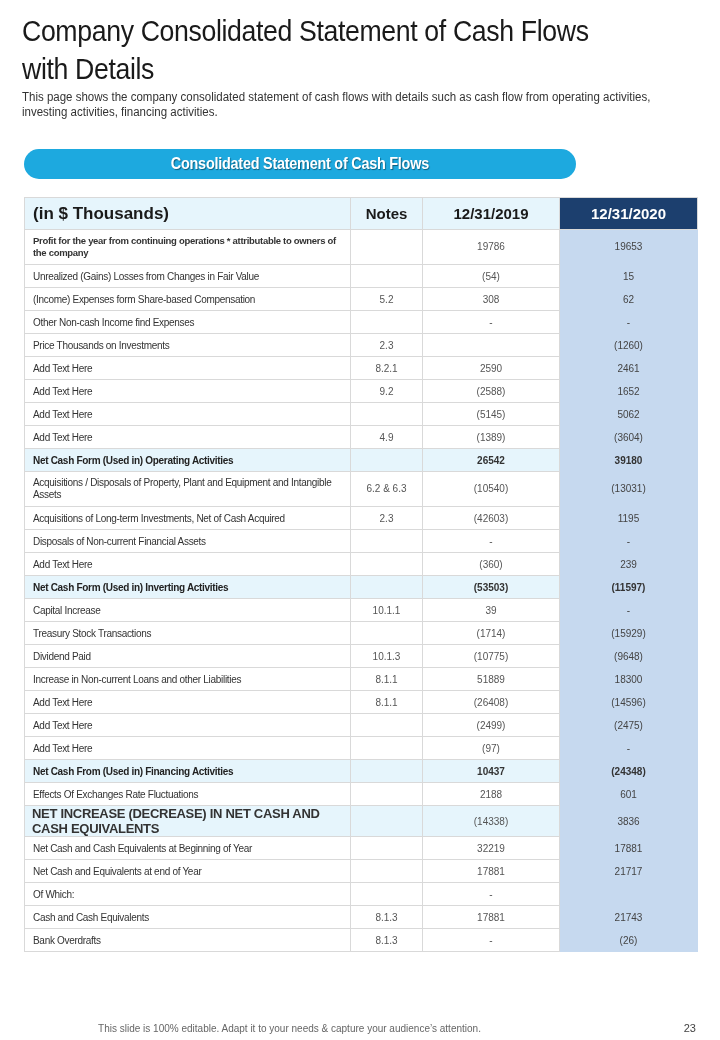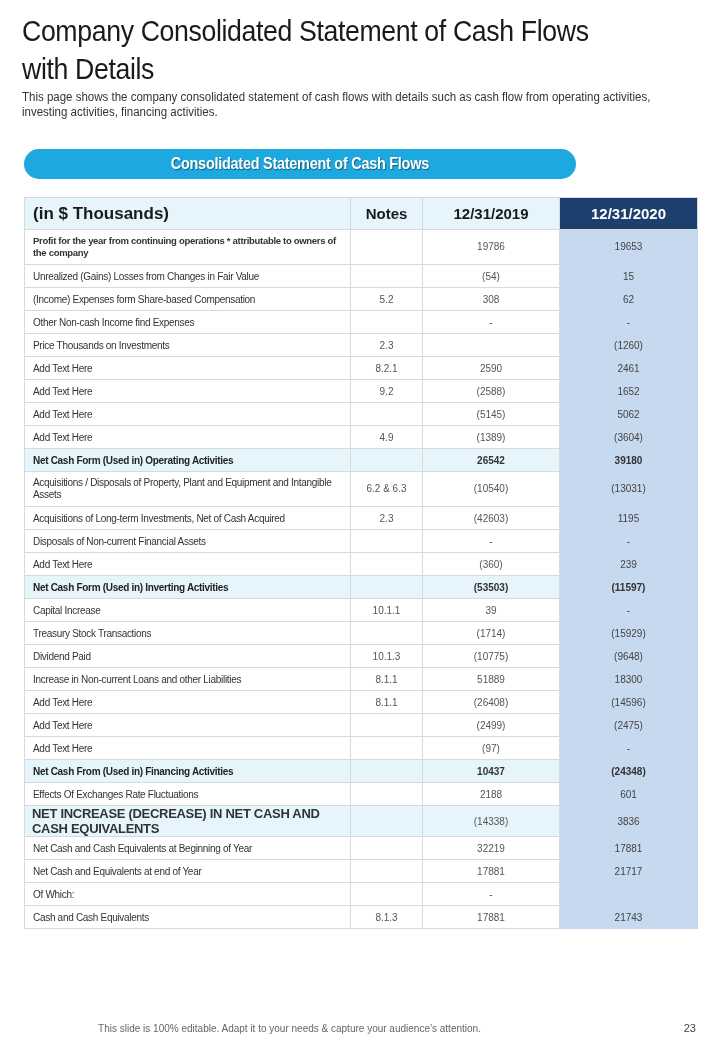--- a/index.html
+++ b/index.html
@@ -217,17 +217,23 @@
         <td class="num"></td>
         <td class="num">-</td>
         <td class="num y20"></td>
       </tr>
       <tr>
         <td class="lbl">Cash and Cash Equivalents</td>
         <td class="num">8.1.3</td>
         <td class="num">17881</td>
         <td class="num y20">21743</td>
       </tr>
+      <tr>
+        <td class="lbl">Bank Overdrafts</td>
+        <td class="num">8.1.3</td>
+        <td class="num">-</td>
+        <td class="num y20">(26)</td>
+      </tr>
     </tbody>
 </table>
 
 <div class="footer">This slide is 100% editable. Adapt it to your needs &amp; capture your audience’s attention.</div>
 <div class="pagenum">23</div>
 
 </body></html>

